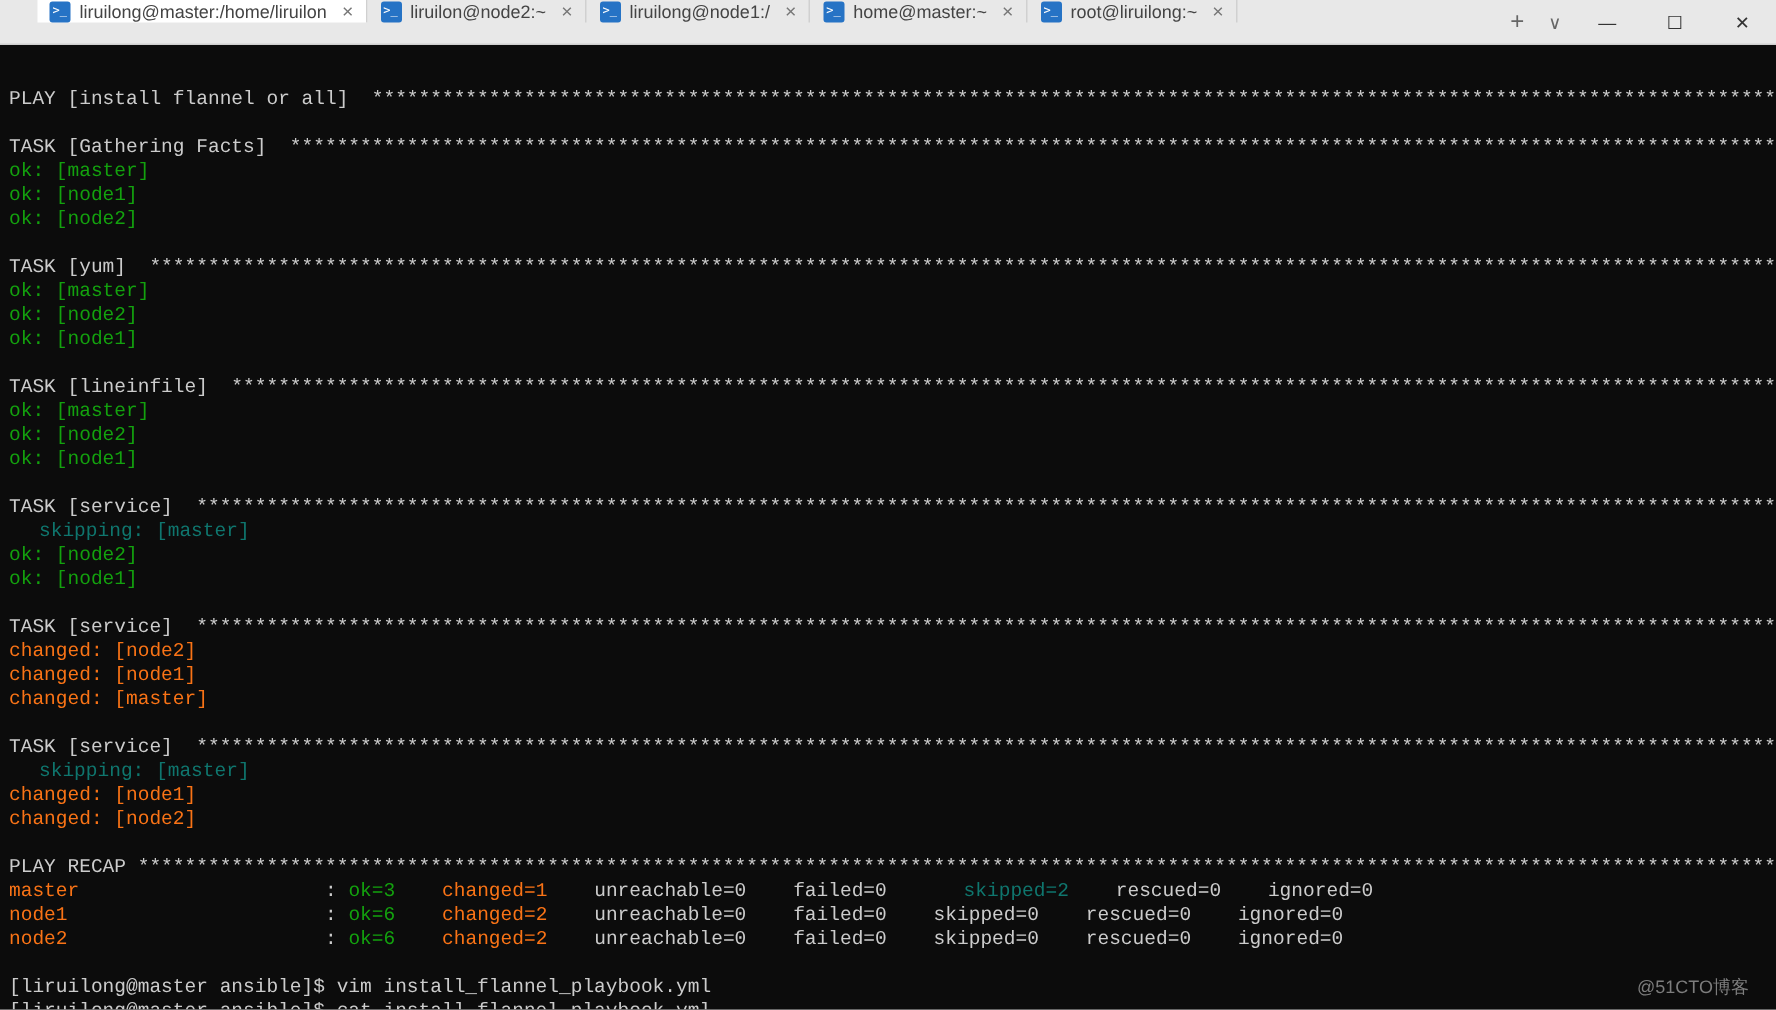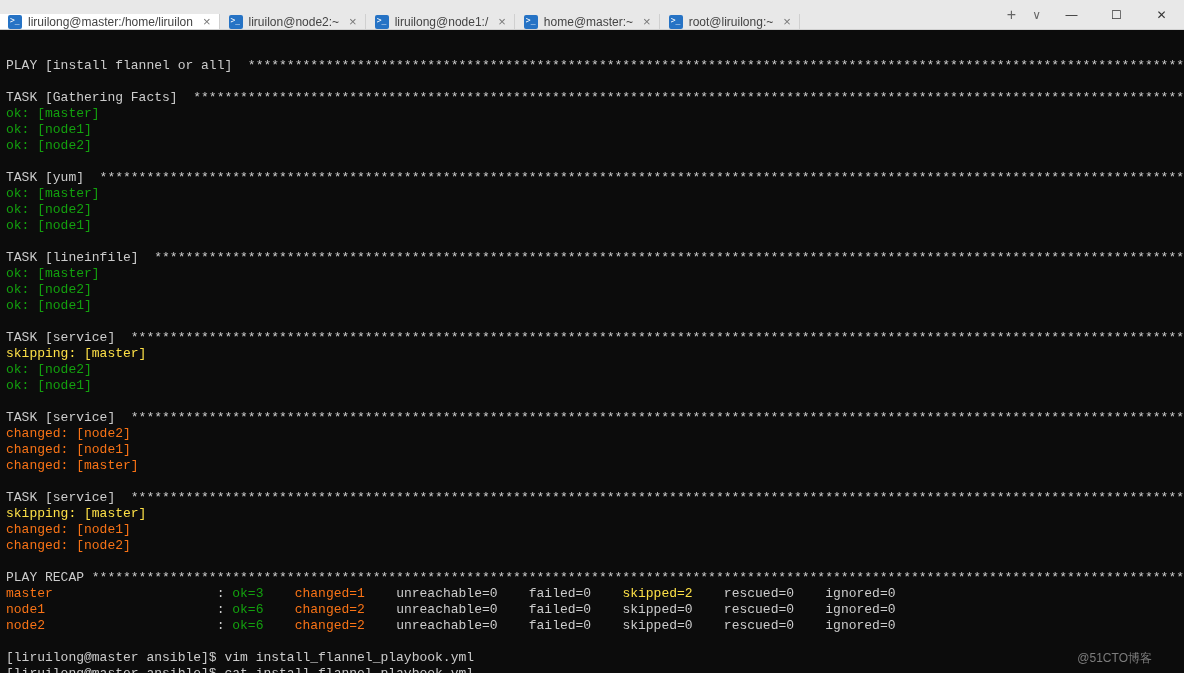--- a/index.html
+++ b/index.html
@@ -1,34 +1,34 @@
 <!DOCTYPE html>
 <html><head>
 <meta charset="utf-8">
 <style>
   * { margin:0; padding:0; box-sizing:border-box; }
   body { font-family: "Segoe UI", Arial, sans-serif; background:#fff; width:1184px; height:673px; overflow:hidden; position:relative; }
   .titlebar { display:flex; height:30px; background:#e8e8e8; align-items:stretch; border-bottom:1px solid #d0d0d0; }
-  .tabs { display:flex; flex:1; align-items:flex-end; }
+  .tabs { display:flex; flex:1; align-items:flex-start;padding-left:25px; }
   .tab { display:flex; align-items:center; padding:0 8px; font-size:12px; color:#444; background:#e8e8e8; border-right:1px solid #d0d0d0; cursor:pointer; }
   .tab.active { background:#fff; }
   .tab-icon { width:14px; height:14px; margin-right:6px; display:inline-block; background:#2673c5; border-radius:2px; position:relative; }
   .tab-icon::after { content:">_"; color:#fff; font-size:8px; position:absolute; top:1px; left:2px; font-family:monospace; }
   .tab-close { margin-left:10px; color:#777; font-size:13px; }
   .tab-sep { width:1px; background:#c8c8c8; }
   .newtab { display:flex; align-items:center; padding:0 8px; color:#666; font-size:16px; cursor:pointer; }
   .dropdown-icon { display:flex; align-items:center; padding:0 8px; color:#666; font-size:12px; cursor:pointer; }
   .win-controls { display:flex; align-items:center; }
   .win-btn { width:45px; height:30px; display:flex; align-items:center; justify-content:center; color:#333; font-size:12px; cursor:pointer; }
   .terminal { background:#0c0c0c; color:#cccccc; width:100%; height:calc(100% - 30px); font-family: Consolas, "Courier New", monospace; font-size:13px; line-height:16px; padding:12px 6px 6px 6px; white-space:pre; overflow:hidden; }
   .gr { color:#13a10e; }
   .yl { color:#f97316; }
-  .cy { color:#fde047; }
+  .cy { color:#0f766e;margin-left:20px; }
   .wt { color:#cccccc; }
-  .watermark { position:absolute; bottom:6px; right:32px; color:#7d7d7d; font-size:12px; font-family:Arial,sans-serif;margin-top:11px; }
+  .watermark { position:absolute; bottom:6px; right:18px; color:#7d7d7d; font-size:12px; font-family:Arial,sans-serif;margin-top:11px; }
 </style>
 </head>
 <body>
 
 <div class="titlebar">
   <div class="tabs" id="tabs-container">
       <div class="tab active">
         <span class="tab-icon"></span>
         <span>liruilong@master:/home/liruilon</span>
         <span class="tab-close">×</span>

